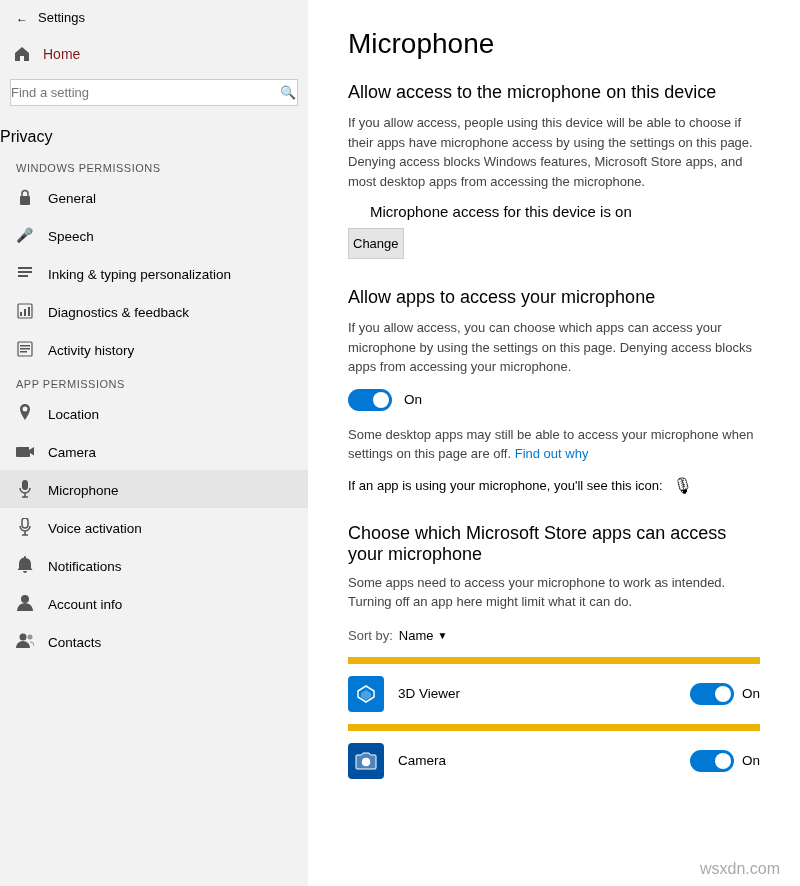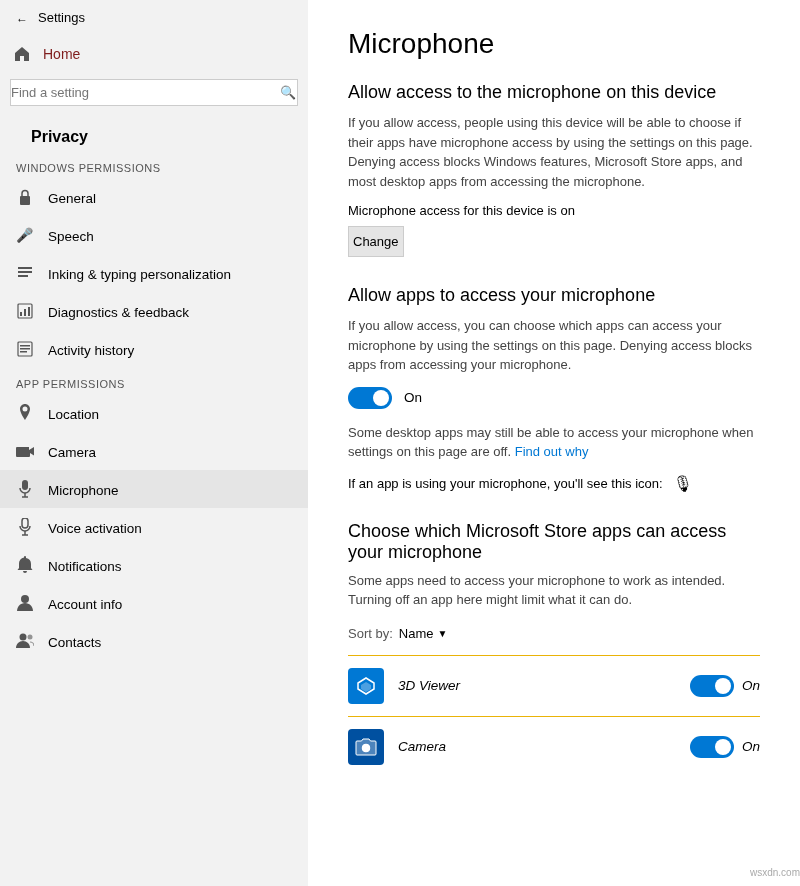--- a/index.html
+++ b/index.html
@@ -47,23 +47,23 @@
     .sidebar-search input {
       border: none;
       outline: none;
       background: transparent;
       font-size: 13px;
       flex: 1;
       color: #555;
     }
 
     .sidebar-privacy-label {
-      padding: 12px 16px 6px 31px;
+      padding: 12px 16px 6px 0;
       font-size: 16px;
-      font-weight: 700;
+      font-weight: 400;
       color: #000;
     }
 
     .sidebar-section-label {
       padding: 10px 16px 4px 16px;
       font-size: 11px;
       color: #555;
       text-transform: uppercase;
       letter-spacing: 0.5px;
     }
@@ -113,23 +113,24 @@
     }
 
     .section-desc {
       font-size: 13px;
       color: #444;
       line-height: 1.5;
       margin-bottom: 12px;
     }
 
     .device-status {
-      font-size: 13px;
+      font-size: 15px;
       color: #000;
       margin-bottom: 8px;
+      margin-left: 22px;
     }
 
     .change-btn {
       background: #e5e5e5;
       border: 1px solid #ccc;
       padding: 7px 4px;
       font-size: 13px;
       cursor: pointer;
       color: #000;
       margin-bottom: 28px;
@@ -214,22 +215,21 @@
       cursor: pointer;
       display: flex;
       align-items: center;
       gap: 4px;
     }
 
     .app-row {
       display: flex;
       align-items: center;
       padding: 12px 0;
-      border-top: 1px solid #eab308;
-      font-style: italic;
+      border-top: 7px solid #eab308;
     }
 
     .app-icon {
       width: 36px;
       height: 36px;
       border-radius: 4px;
       margin-right: 14px;
       display: flex;
       align-items: center;
       justify-content: center;
@@ -245,22 +245,22 @@
 
     .app-toggle-row {
       display: flex;
       align-items: center;
       gap: 8px;
     }
 
     .watermark {
       position: fixed;
       bottom: 8px;
-      right: 0;
-      font-size: 10px;
+      right: 20px;
+      font-size: 16px;
       color: #aaa;
     }
   </style>
 </head>
 <body>
 
 <div class="sidebar">
 
   <div class="sidebar-back">
     <span style="font-size:12px;">←</span>

